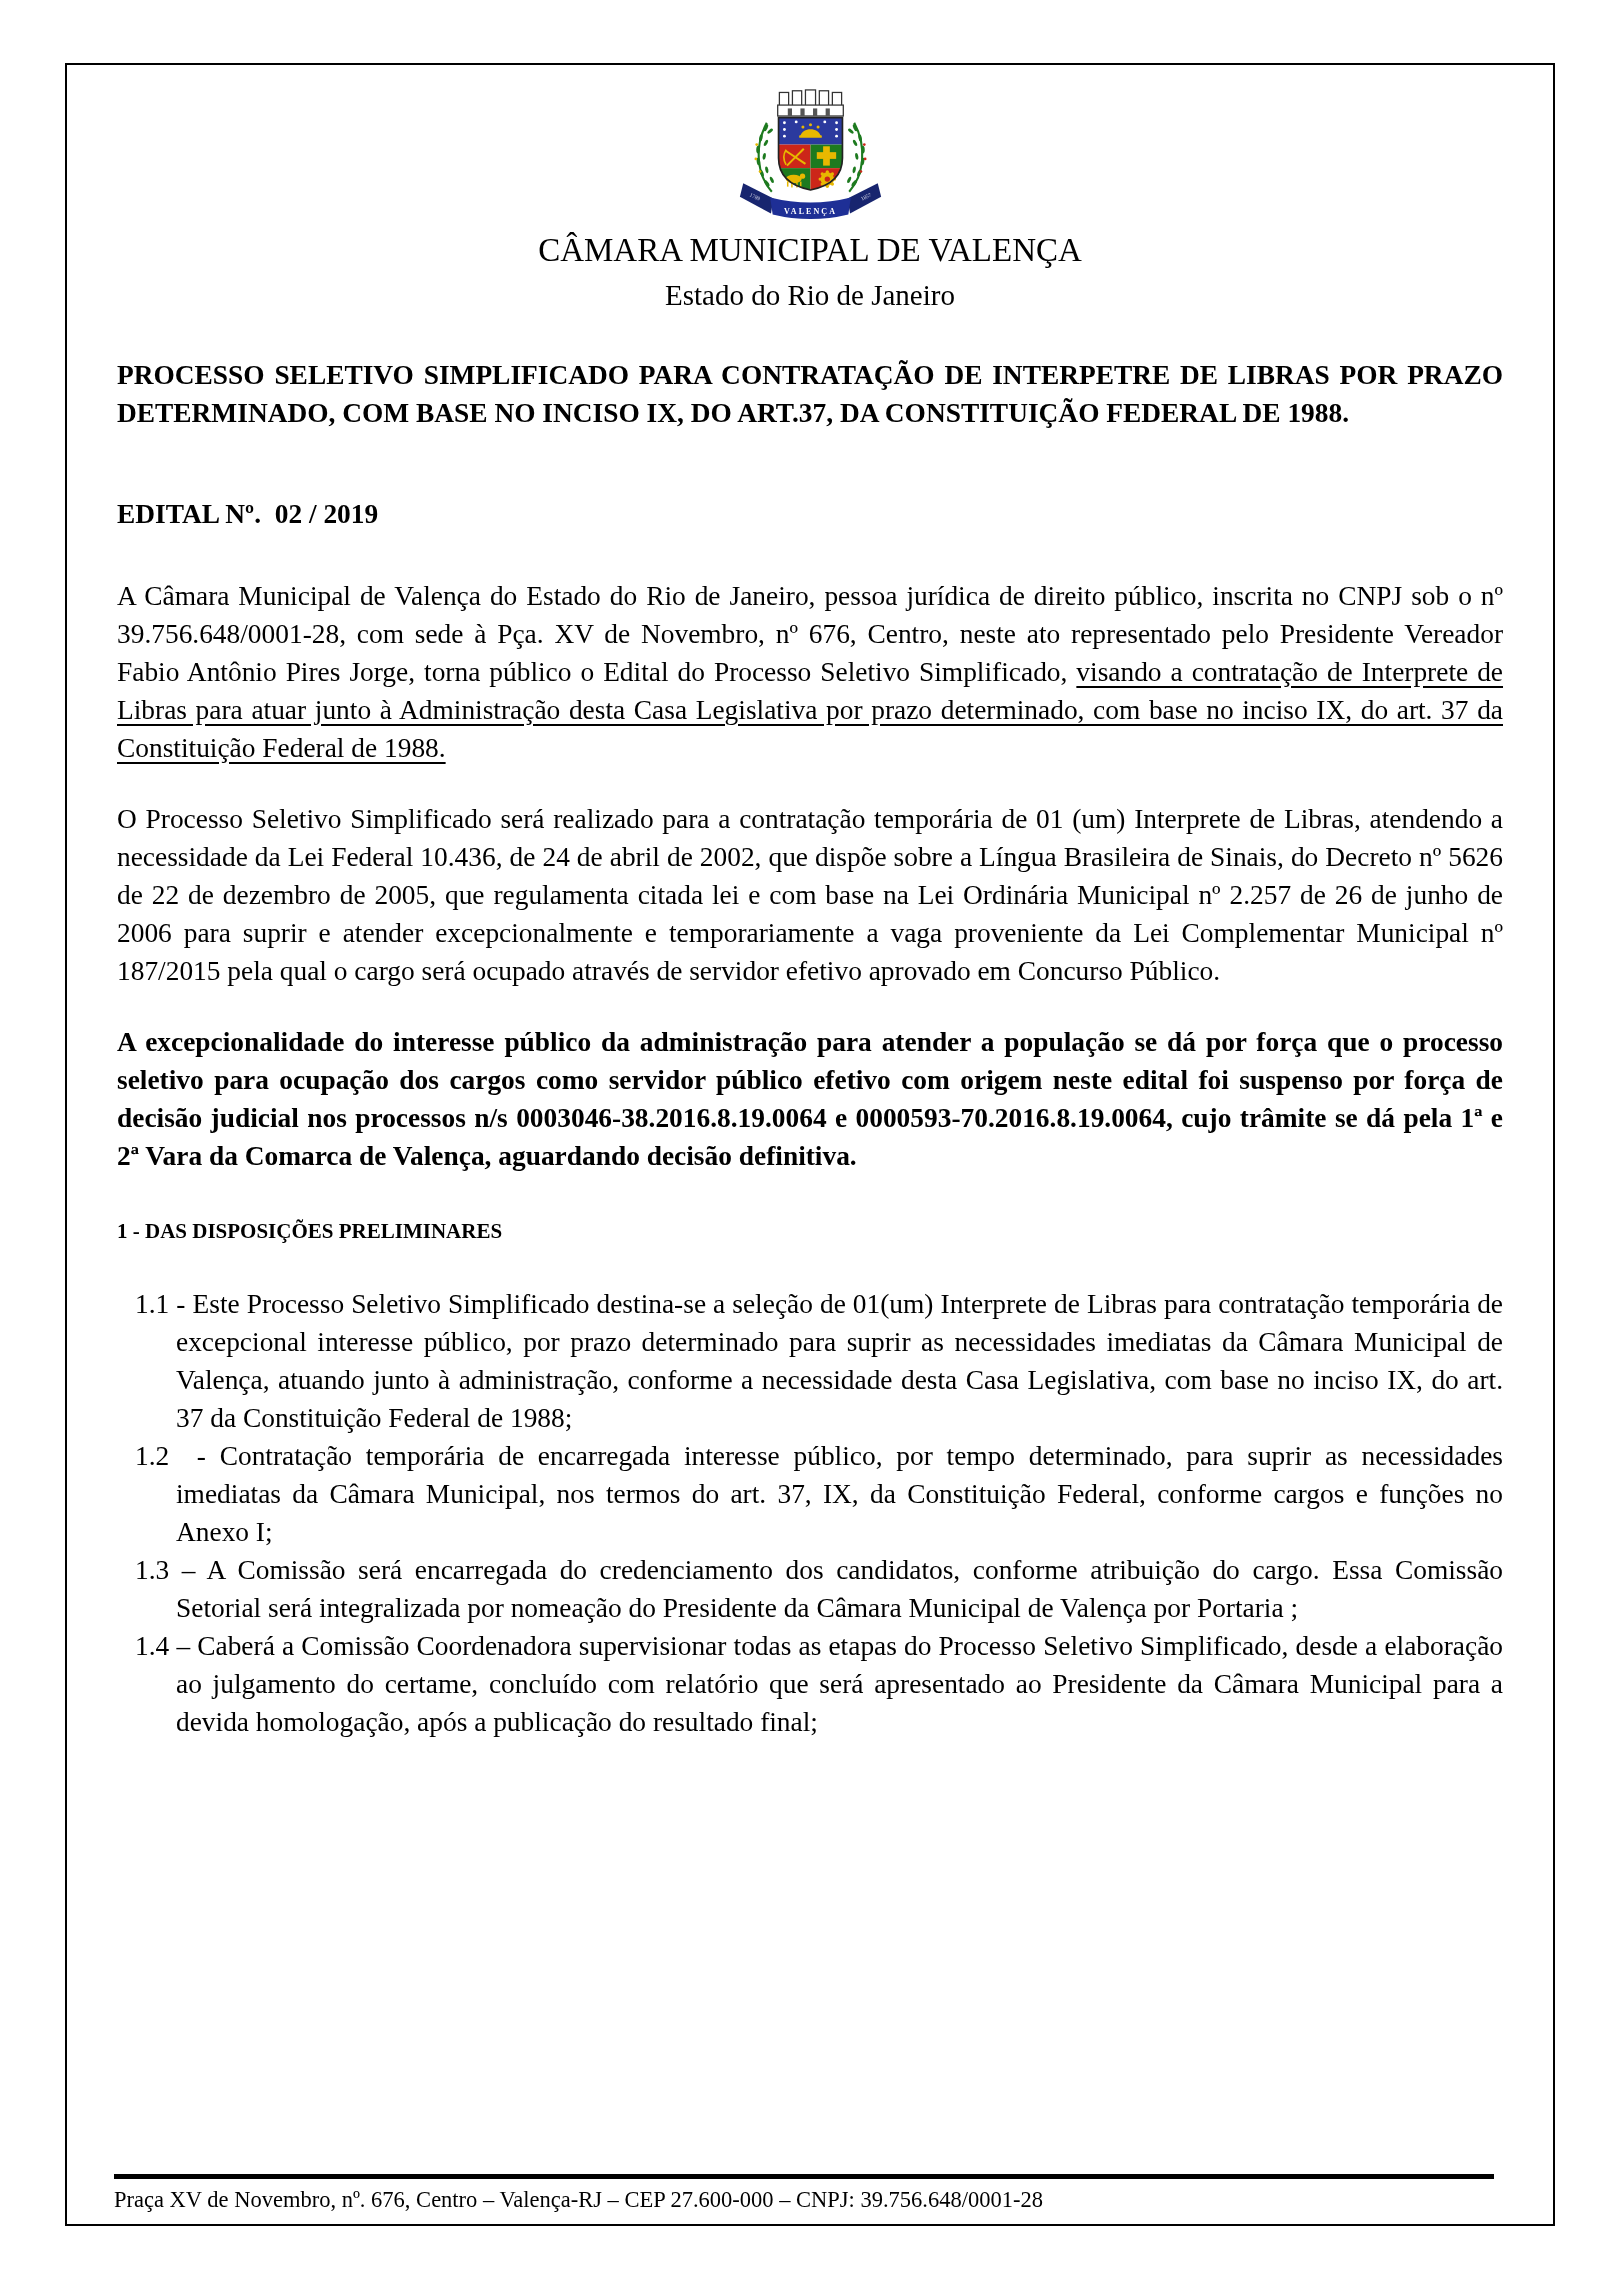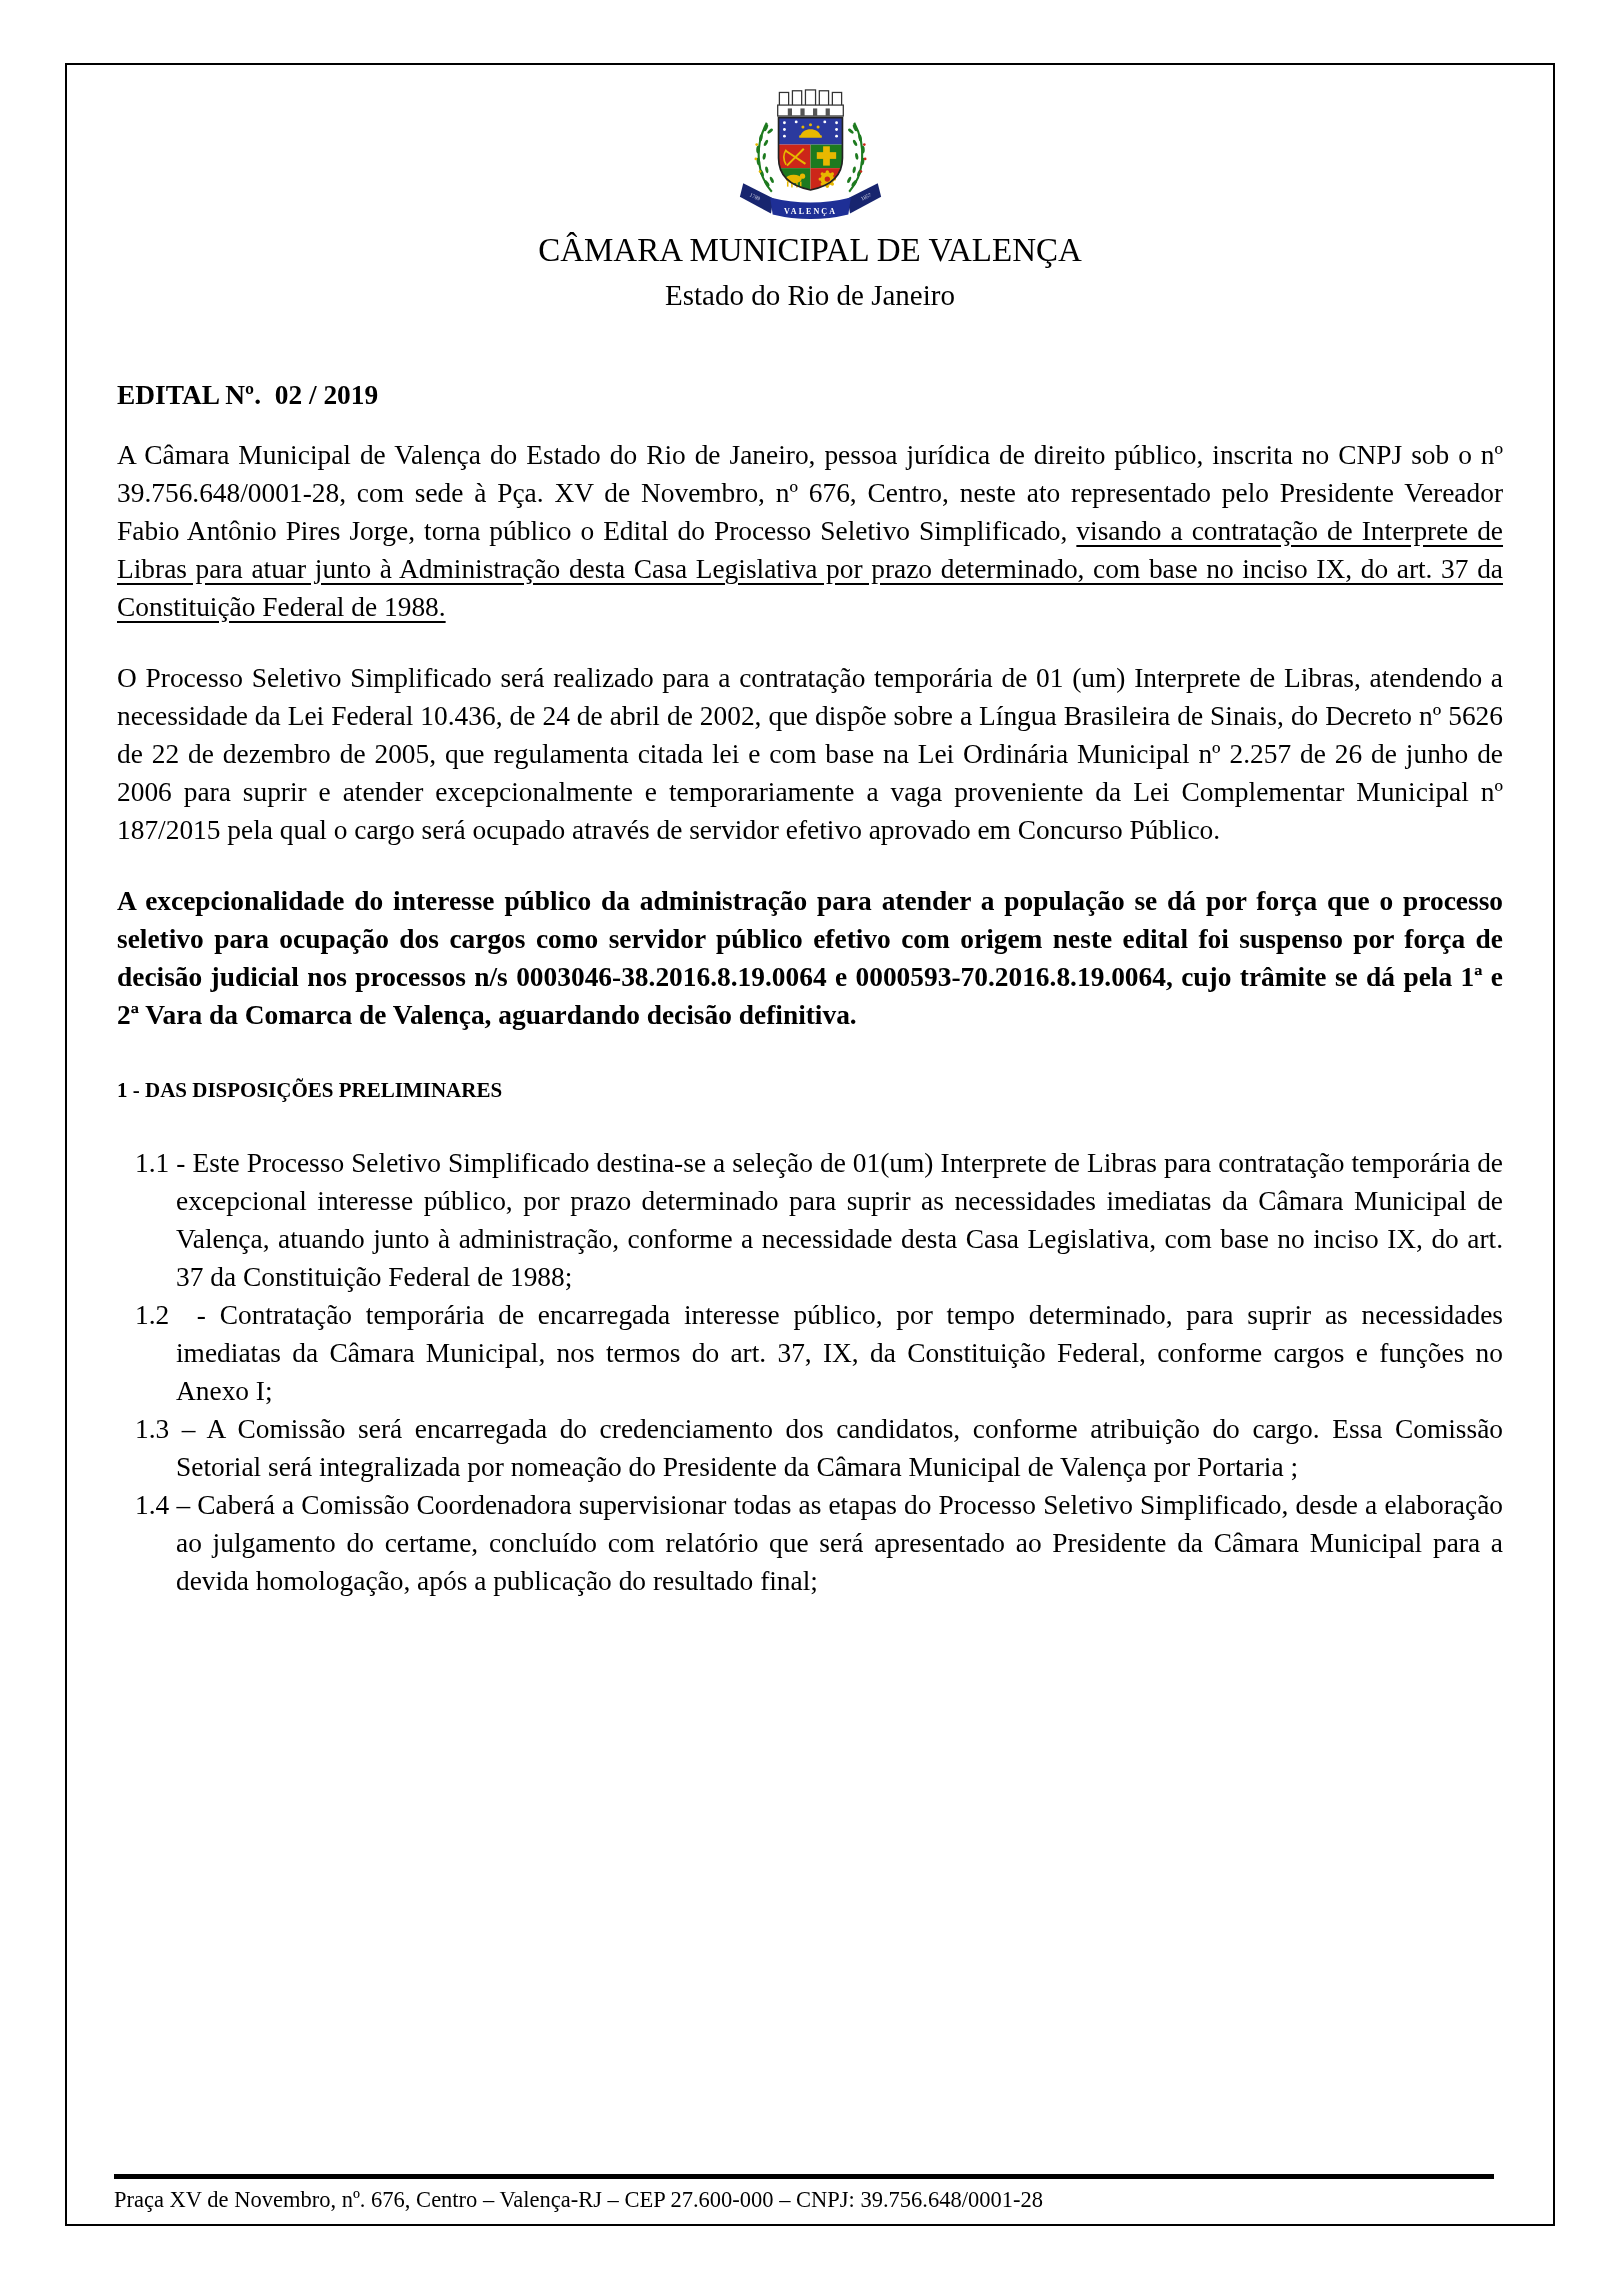--- a/index.html
+++ b/index.html
@@ -61,21 +61,21 @@
     font-size: 27.4px;
     line-height: 38px;
     white-space: pre-wrap;
   }
   .para {
     margin: 33px 0 0 0;
     font-size: 27.4px;
     line-height: 38px;
     text-align: justify;
   }
-  .p-intro { margin-top: 22px; }
+  .p-intro { margin-top: 44px; }
   .u { text-decoration: underline; text-underline-offset: 4.9px; }
   .bold { font-weight: bold; }
   .section-title {
     margin: 37px 0 0 0;
     font-size: 21px;
     line-height: 38px;
     font-weight: bold;
   }
   .items { margin-top: 35px; }
   .item-para {
@@ -238,20 +238,21 @@
           <text x="100" y="160" text-anchor="middle" font-size="9.5" font-weight="bold" letter-spacing="2.5" fill="#ffffff">VALENÇA</text>
           <text x="33" y="142" text-anchor="middle" font-size="6.5" fill="#d8d8e8" transform="rotate(26 33 142)">1789</text>
           <text x="167" y="142" text-anchor="middle" font-size="6.5" fill="#d8d8e8" transform="rotate(-26 167 142)">1857</text>
         </g>
       </svg>
 
       <div class="org-title">CÂMARA MUNICIPAL DE VALENÇA</div>
       <div class="org-subtitle">Estado do Rio de Janeiro</div>
     </div>
 
+    <p class="doc-heading">PROCESSO SELETIVO SIMPLIFICADO PARA CONTRATAÇÃO DE INTERPETRE DE LIBRAS POR PRAZO DETERMINADO, COM BASE NO INCISO IX, DO ART.37, DA CONSTITUIÇÃO FEDERAL DE 1988.</p>
 
     <p class="edital">EDITAL Nº.  02 / 2019</p>
 
     <p class="para p-intro"><span>A Câmara Municipal de Valença do Estado do Rio de Janeiro, pessoa jurídica de direito público, inscrita no CNPJ sob o nº 39.756.648/0001-28, com sede à Pça. XV de Novembro, nº 676, Centro, neste ato representado pelo Presidente Vereador Fabio Antônio Pires Jorge, torna público o Edital do Processo Seletivo Simplificado, </span><span class="u">visando a contratação de Interprete de Libras para atuar junto à Administração desta Casa Legislativa por prazo determinado, com base no inciso IX, do art. 37 da Constituição Federal de 1988.</span></p>
 
     <p class="para">O Processo Seletivo Simplificado será realizado para a contratação temporária de 01 (um) Interprete de Libras, atendendo a necessidade da Lei Federal 10.436, de 24 de abril de 2002, que dispõe sobre a Língua Brasileira de Sinais, do Decreto nº 5626 de 22 de dezembro de 2005, que regulamenta citada lei e com base na Lei Ordinária Municipal nº 2.257 de 26 de junho de 2006 para suprir e atender excepcionalmente e temporariamente a vaga proveniente da Lei Complementar Municipal nº 187/2015 pela qual o cargo será ocupado através de servidor efetivo aprovado em Concurso Público.</p>
 
     <p class="para bold">A excepcionalidade do interesse público da administração para atender a população se dá por força que o processo seletivo para ocupação dos cargos como servidor público efetivo com origem neste edital foi suspenso por força de decisão judicial nos processos n/s 0003046-38.2016.8.19.0064 e 0000593-70.2016.8.19.0064, cujo trâmite se dá pela 1ª e 2ª Vara da Comarca de Valença, aguardando decisão definitiva.</p>
 
 

